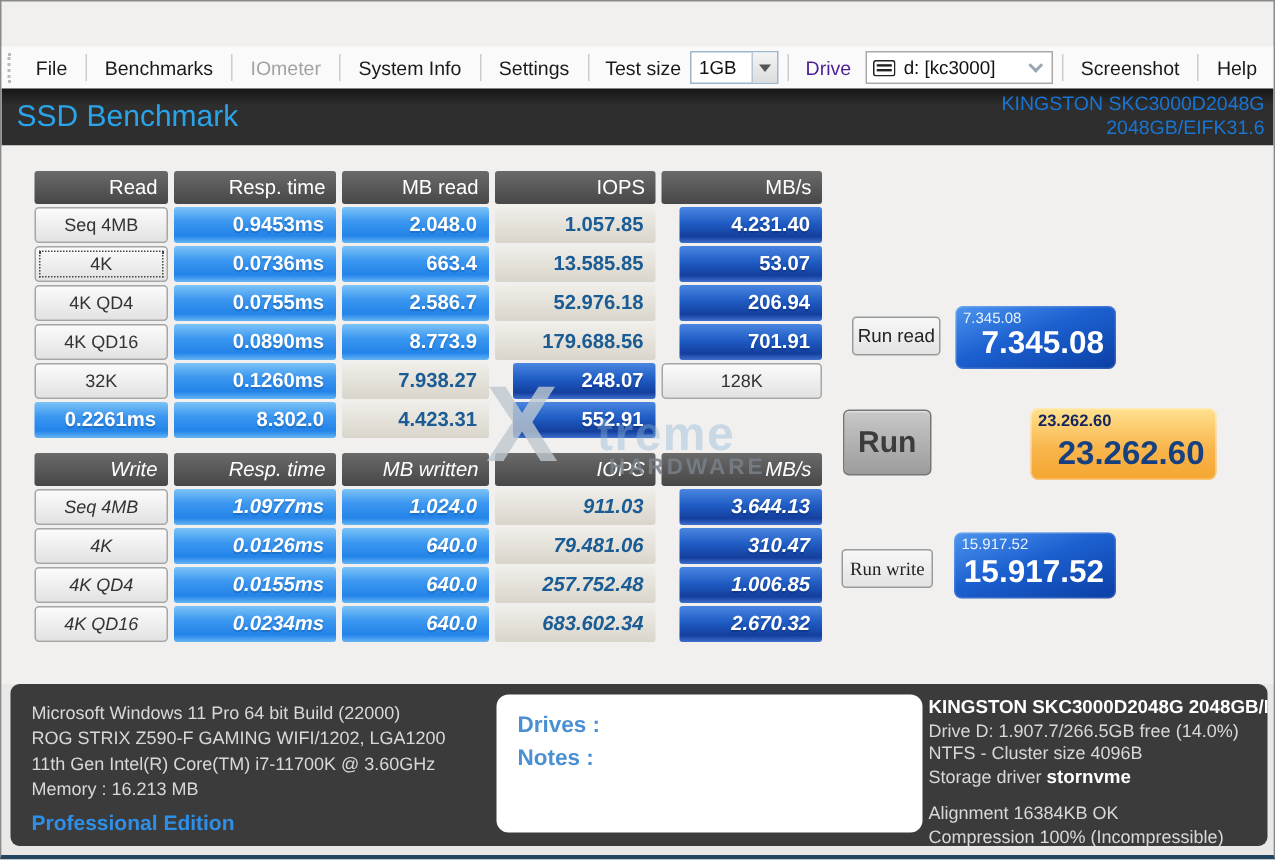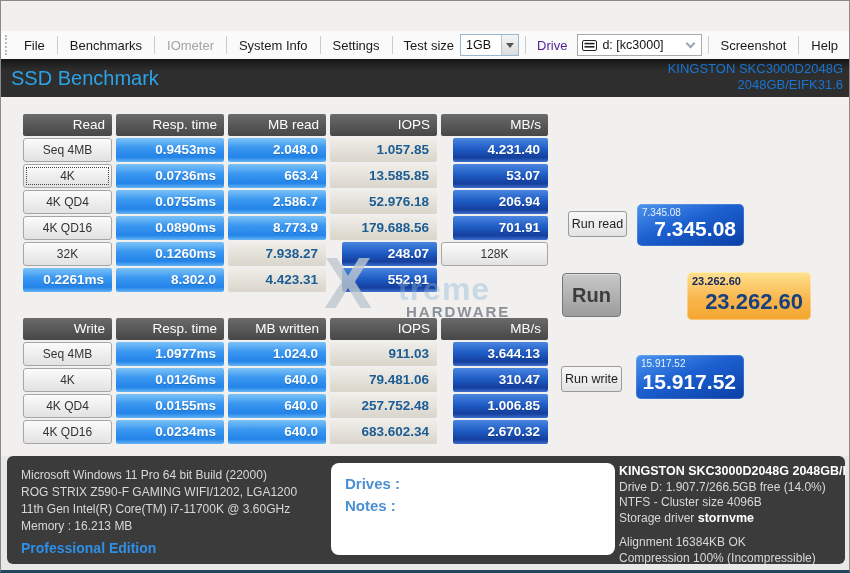--- a/index.html
+++ b/index.html
@@ -48,41 +48,41 @@
   .device-info { position:absolute; right:6px; top:2px; text-align:right; font-size:13px;
                  font-weight:normal; color:#1a75d2; line-height:16px; }
 
   
   .main { position:absolute; left:0; top:96px; width:100%; height:359px; background:#f1f0ef; }
 
   .bench-grid { position:absolute; display:grid;
                 grid-template-columns:89px 108px 98px 107px 107px;
                 column-gap:4px; row-gap:2px; }
   .grid-read { left:22px; top:17px; }
-  .grid-write { left:22px; top:221px; }
+  .grid-write { left:22px; top:205px;font-style:italic; }
 
   .hcell { height:22px; border-radius:2px; background:linear-gradient(#6a6a6a,#474747);
            color:#fff; font-size:13.5px; text-align:right; padding:3px 7px 0 0; }
   .cell { height:24px; border-radius:2px; font-size:13.5px; font-weight:bold;
           text-align:right; padding:4px 8px 0 4px; }
   .cell.blue { background:linear-gradient(180deg,#7cc3f7 0%,#3b97f0 40%,#2384e9 80%,#66b4f3 100%);
                color:#ffffff; text-shadow:0 1px 1px rgba(0,60,120,.35); }
   .cell.gray { background:linear-gradient(180deg,#f0eee9,#d9d5cb); color:#1b5c94; }
   .cell.dark { background:linear-gradient(180deg,#4a86e0 0%,#1f5cc4 45%,#143f9e 82%,#3f6fcc 100%);
                color:#ffffff; text-shadow:0 1px 1px rgba(0,30,90,.4);margin-left:12px; }
   .lbtn { height:24px; border:1px solid #a6a6a6; border-radius:3px;
           background:linear-gradient(#fbfbfb,#e2e2e2); color:#333; font-size:12px;
           display:flex; align-items:center; justify-content:center; }
   .lbtn.focused { outline:1px dotted #444; outline-offset:-4px; }
 
   .run-small { position:absolute; width:59px; height:26px; border:1px solid #9a9a9a; border-radius:3px;
                background:linear-gradient(#f7f7f7,#e3e3e3); font-size:12.5px; color:#222;
                display:flex; align-items:center; justify-content:center; white-space:nowrap; }
   .run-read { left:539px; top:114px;margin-left:28px; }
-  .run-write { left:560px; top:269px; width:61px; }
+  .run-write { left:560px; top:269px; width:61px;font-family:Liberation Serif, serif; }
   .run-big { position:absolute; left:561px; top:176px; width:59px; height:44px;
              border:1px solid #767676; border-radius:4px; background:linear-gradient(#c8c8c8,#9c9c9c);
              font-size:20px; font-weight:bold; color:#3c3c3c;
              display:flex; align-items:center; justify-content:center;
              box-shadow:inset 0 1px 0 rgba(255,255,255,.4); }
 
   .score { position:absolute; border-radius:5px; }
   .score .s-label { position:absolute; left:5px; top:3px; font-size:10px; }
   .score .s-value { position:absolute; right:8px; bottom:5px; font-size:21px; font-weight:bold; }
   .score.blue { background:linear-gradient(160deg,#4e95ee 0%,#1c60d0 45%,#0b3fa4 100%);

